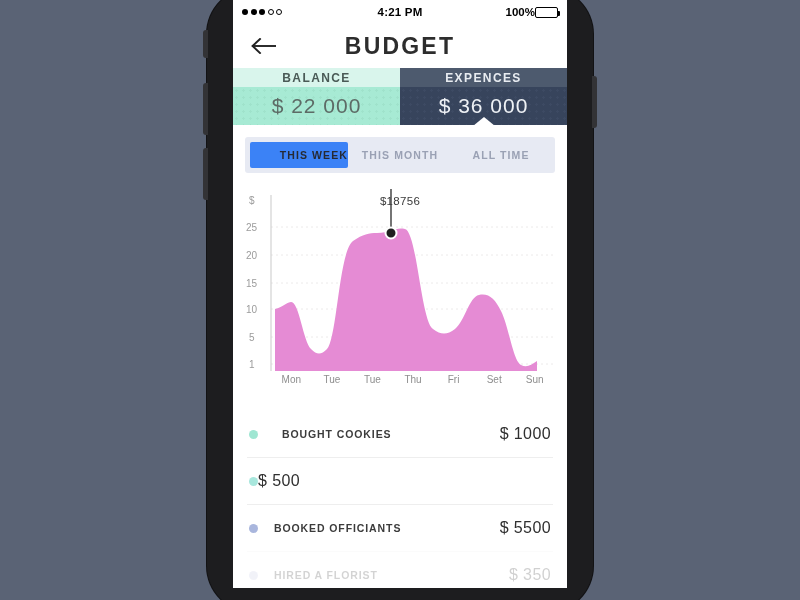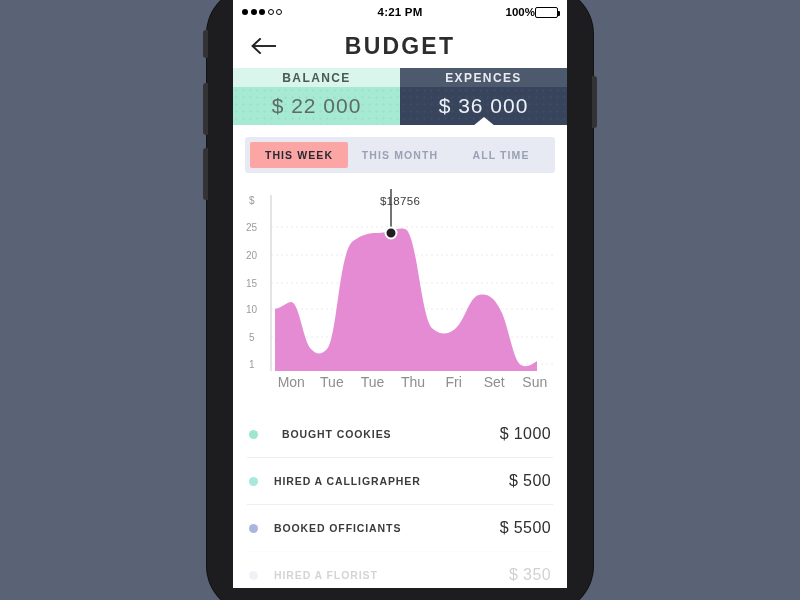--- a/index.html
+++ b/index.html
@@ -77,34 +77,34 @@
     position: absolute; bottom: -1px; left: 75%; transform: translateX(-50%);
     width: 0; height: 0; border-left: 11px solid transparent; border-right: 11px solid transparent;
     border-bottom: 9px solid #ffffff;
   }
 
   
   #filter-wrap { padding: 12px 12px 0 12px; }
   #filter-bar { display: flex; background: #e7eaf3; border-radius: 3px; padding: 5px; gap: 3px; }
   .filter-tab { flex: 1; text-align: center; padding: 7px 0; font-size: 10.5px;
     font-weight: 700; letter-spacing: 1.1px; color: #9aa1b4; border-radius: 2px; cursor: pointer; }
-  .filter-tab.active { background: #fca5a5; color: #262a33; }
+  .filter-tab.active { background: #3b82f6; color: #262a33; text-align: right; }
 
   
   #chart-area { position: relative; margin: 16px 12px 0 12px; height: 212px; }
   #chart-svg { display: block; width: 100%; height: 182px; }
   .y-tick { font-size: 10px; fill: #9b9b9b; font-family: "Liberation Sans", sans-serif; }
   .gridline { stroke: #eceaea; stroke-width: 1; stroke-dasharray: 2 3; }
   #axis-line { stroke: #c9c9c9; stroke-width: 1; }
   #tooltip-label {
     position: absolute; left: 50%; top: 6px; transform: translateX(-50%);
     font-size: 11.5px; color: #3a3a3a; white-space: nowrap; letter-spacing: .3px;
   }
   #x-labels { display: flex; padding-left: 26px; margin-top: 3px; }
-  .x-label { flex: 1; text-align: center; font-size: 14px; color: #8e8e8e; }
+  .x-label { flex: 1; text-align: center; font-size: 10px; color: #8e8e8e; }
 
   
   #transactions { margin: 10px 14px 0 14px; }
   .txn-row { display: flex; align-items: center; padding: 14px 2px; border-top: 1px solid #eeeeee; }
   .txn-row:first-child { border-top: none; gap: 8px; }
   .txn-dot { width: 9px; height: 9px; border-radius: 50%; flex: 0 0 auto; }
   .txn-title { flex: 1; margin-left: 16px; font-size: 10.5px; font-weight: 600;
     letter-spacing: .9px; color: #3b3b3b; }
   .txn-amount { font-size: 16px; color: #2f2f2f; font-weight: 400; letter-spacing: .4px; }
   .txn-row.faded { opacity: .22; }
@@ -222,21 +222,20 @@
       </div>
 
       <div id="transactions">
         <div class="txn-row">
           <span class="txn-dot" style="background:#9fe6d2"></span>
           <span class="txn-title">BOUGHT COOKIES</span>
           <span class="txn-amount">$ 1000</span>
         </div>
         <div class="txn-row">
           <span class="txn-dot" style="background:#a8e7dd"></span>
-          <span class="txn-title">HIRED A CALLIGRAPHER</span>
           <span class="txn-amount">$ 500</span>
         </div>
         <div class="txn-row">
           <span class="txn-dot" style="background:#a9b6dd"></span>
           <span class="txn-title">BOOKED OFFICIANTS</span>
           <span class="txn-amount">$ 5500</span>
         </div>
         <div class="txn-row faded">
           <span class="txn-dot" style="background:#c3c7e4"></span>
           <span class="txn-title">HIRED A FLORIST</span>

